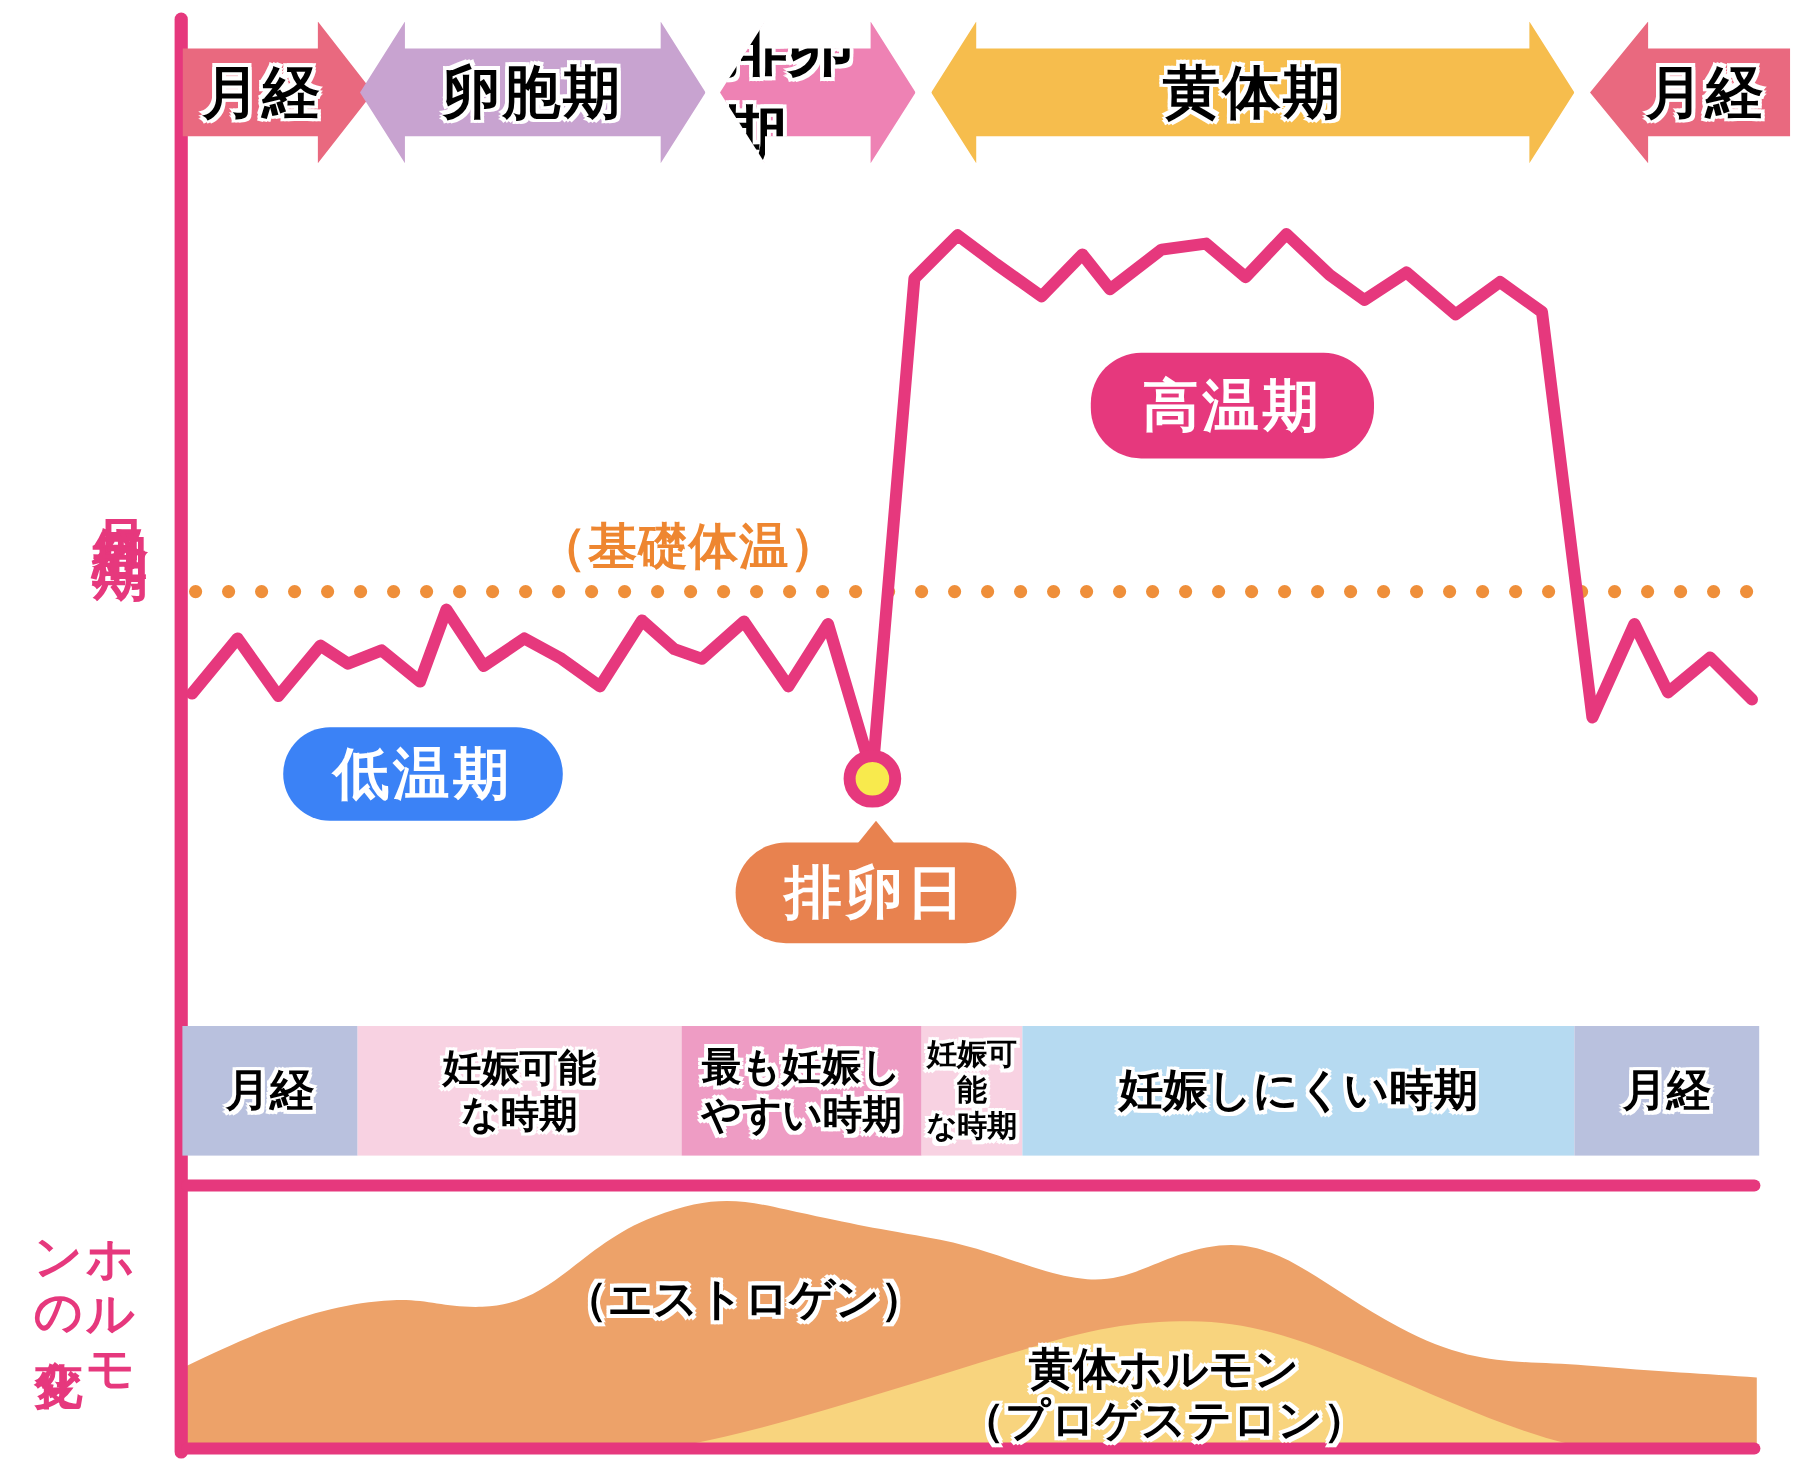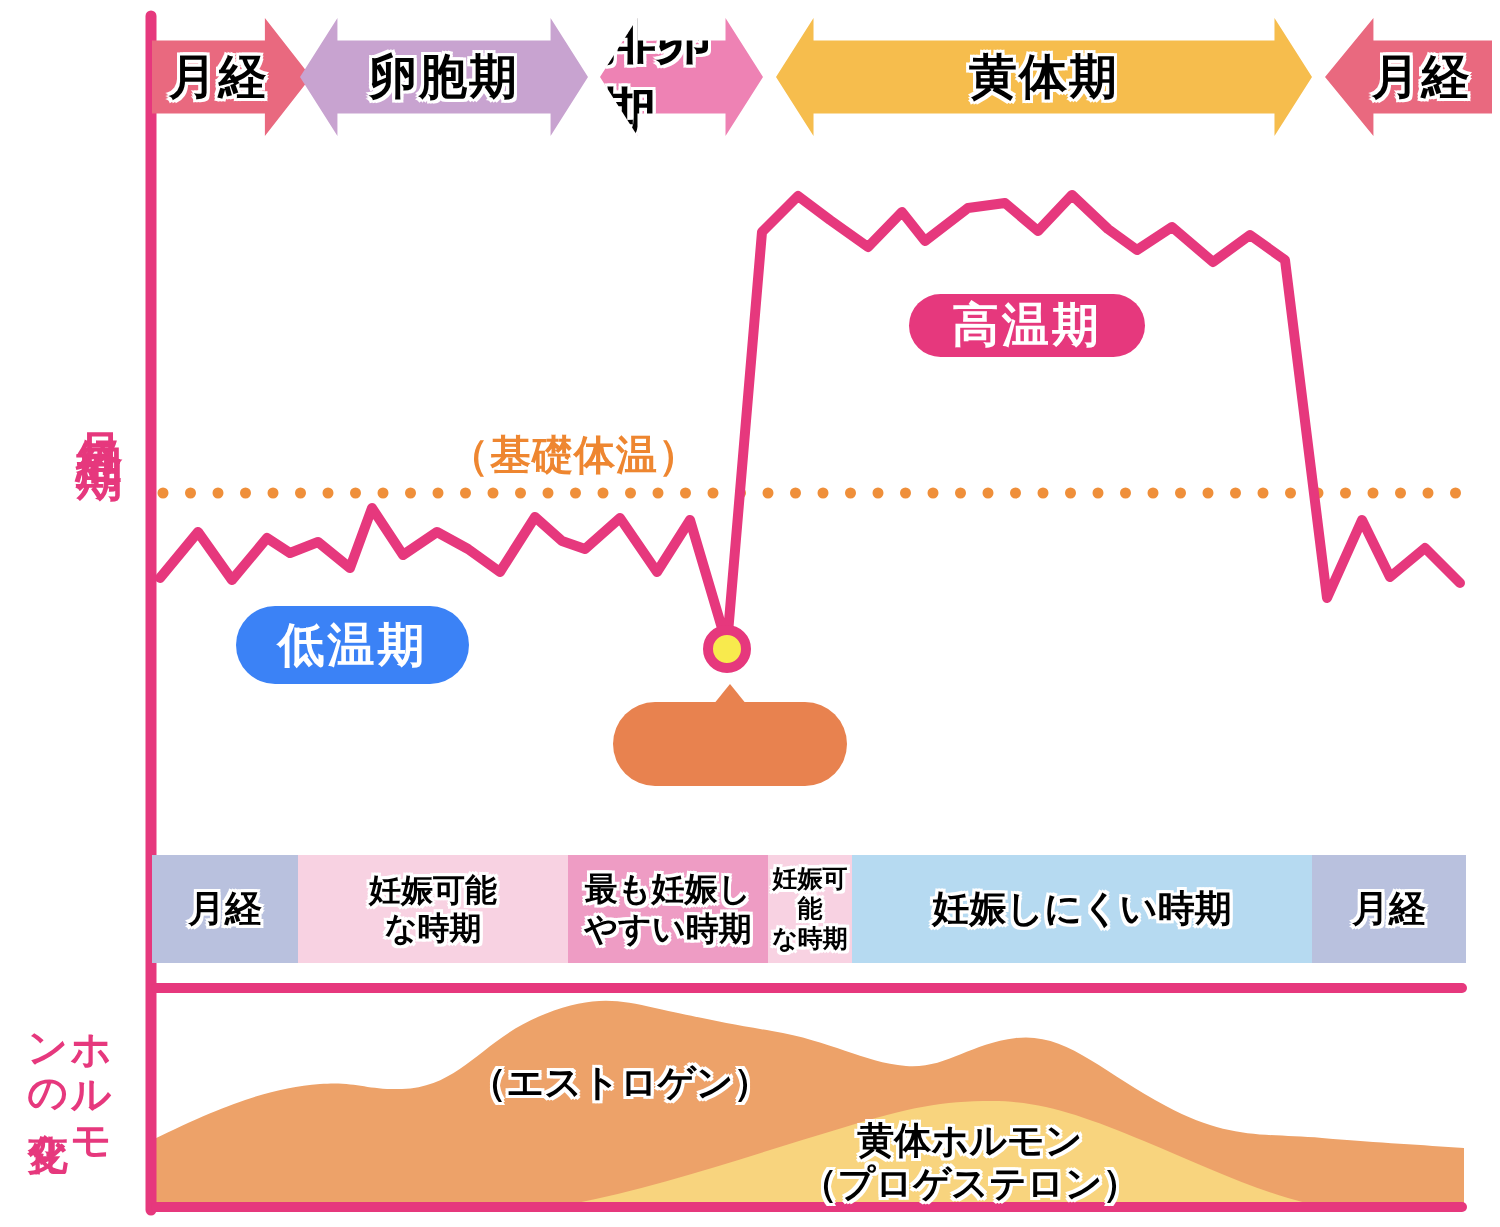--- a/index.html
+++ b/index.html
@@ -83,26 +83,27 @@
 
   <div class="abs vlabel" style="left:74px;top:396px;height:230px;font-size:47px;letter-spacing:7px;">月経周期</div>
   <div class="abs vlabel" style="left:26px;top:1006px;height:176px;font-size:40px;letter-spacing:2px;">ホルモンの変化</div>
 
   <div class="abs" style="left:448px;top:428px;font-size:41px;color:#ee8630;letter-spacing:1px;">（基礎体温）</div>
 
   <div class="abs bubble" style="left:236px;top:606px;width:233px;height:78px;background:#3b82f6;font-size:47px;">
     <span>低温期</span>
   </div>
 
-  <div class="abs bubble" style="left:909px;top:294px;width:236px;height:63px;background:#e6387d;font-size:47px;">
+  <div class="abs bubble" style="left:909px;top:294px;width:236px;height:88px;background:#e6387d;font-size:47px;">
     <span>高温期</span>
   </div>
 
   <div class="abs bubble" style="left:613px;top:702px;width:234px;height:84px;background:#e8824f;font-size:48px;">
     <span class="tri-up"></span>
+    <span>排卵日</span>
   </div>
 
 
   <div class="abs bands">
     <div class="band" style="width:146px;background:#b9c1de;">
       <span class="band-label outlined" style="font-size:37px;">月経</span>
     </div>
     <div class="band" style="width:270px;background:#f8d2e2;">
       <span class="band-label outlined" style="font-size:32px;">妊娠可能
 な時期</span>

